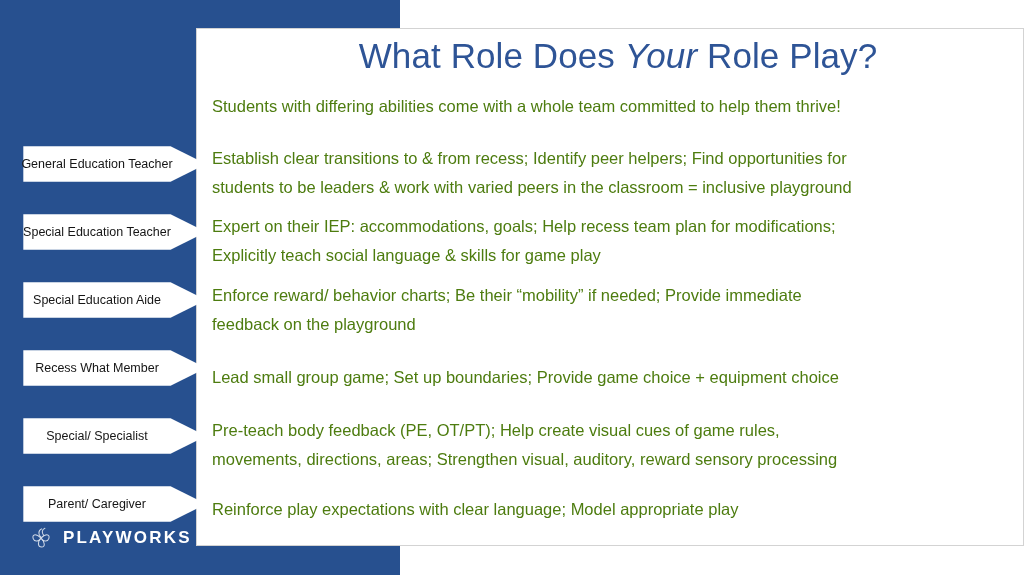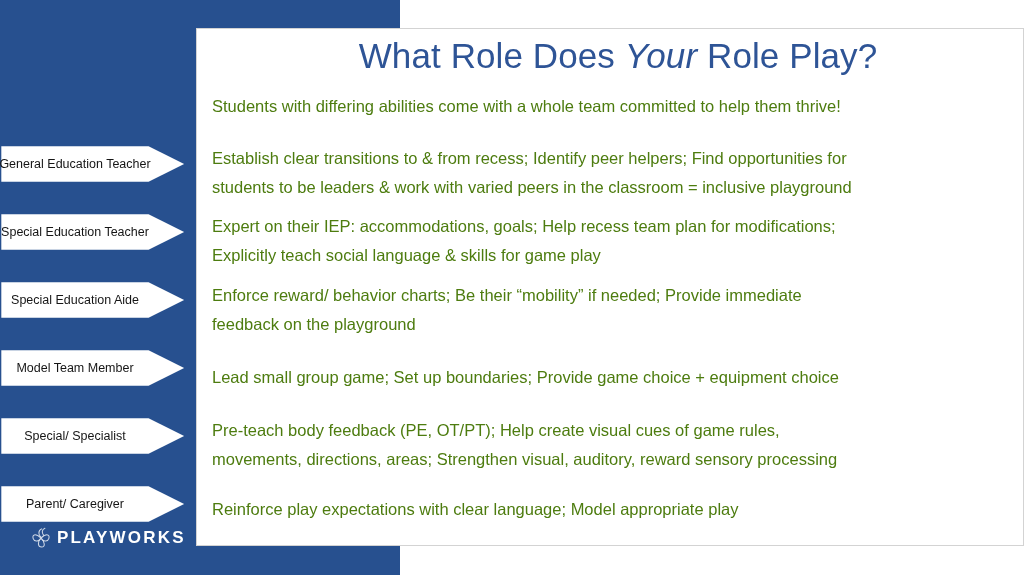--- a/index.html
+++ b/index.html
@@ -73,21 +73,21 @@
     color: #4d7c0f;
   }
   .body-block .ln {
     display: block;
     white-space: nowrap;
   }
 
   
   .arrow {
     position: absolute;
-    left: 0;
+    left: 22px;
     width: 186px;
     height: 38px;
   }
   .arrow .outline {
     position: absolute;
     inset: 0;
     background: #1a1a1a;
     -webkit-clip-path: polygon(0 0, 80.6% 0, 100% 50%, 80.6% 100%, 0 100%);
     clip-path: polygon(0 0, 80.6% 0, 100% 50%, 80.6% 100%, 0 100%);
     z-index: -1;
@@ -118,21 +118,21 @@
   }
 
   
   .logo {
     position: absolute;
     left: 28px;
     top: 524px;
     height: 28px;
     display: flex;
     align-items: center;
-    gap: 3px;
+    gap: 9px;
   }
   .logo-mark {
     width: 26px;
     height: 26px;
     display: block;
   }
   .logo-text {
     color: #ffffff;
     font-size: 17px;
     font-weight: bold;
@@ -198,21 +198,21 @@
 
   <div class="arrow" style="top:281px">
     <div class="outline"></div>
     <div class="shape-inner"></div>
     <div class="arrow-label">Special Education Aide</div>
   </div>
 
   <div class="arrow" style="top:349px">
     <div class="outline"></div>
     <div class="shape-inner"></div>
-    <div class="arrow-label">Model Team Member</div>
+    <div class="arrow-label">Recess What Member</div>
   </div>
 
   <div class="arrow" style="top:417px">
     <div class="outline"></div>
     <div class="shape-inner"></div>
     <div class="arrow-label">Special/ Specialist</div>
   </div>
 
   <div class="arrow" style="top:485px">
     <div class="outline"></div>

